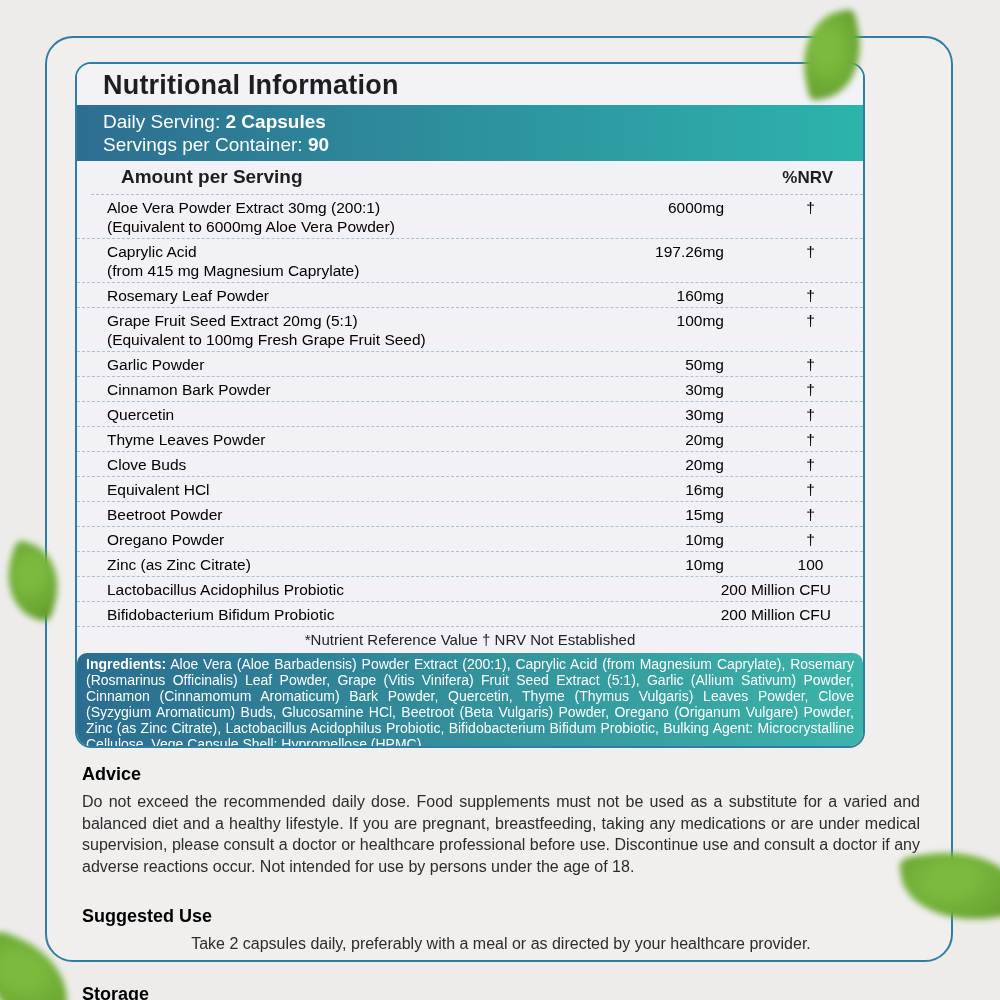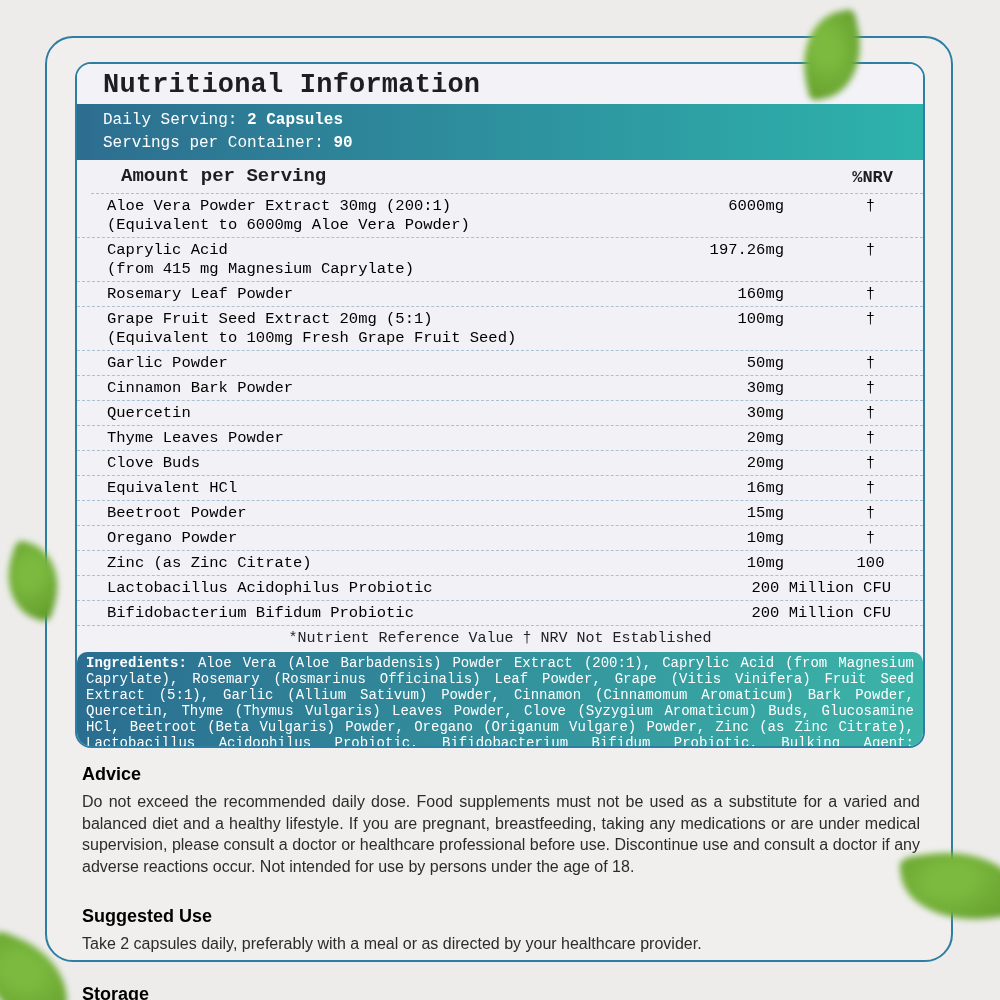--- a/index.html
+++ b/index.html
@@ -6,30 +6,30 @@
   body {
     width:1000px; height:1000px; position:relative; overflow:hidden;
     background:#edecEB; font-family:"Liberation Sans", sans-serif;
   }
   .outer-frame {
     position:absolute; left:45px; top:36px; width:908px; height:926px;
     border:2px solid #2e7ea3; border-radius:28px; background:#f0efee;
     box-sizing:border-box;
   }
   .label-panel {
-    position:absolute; left:75px; top:62px; width:850px; height:686px;
+    position:absolute; left:75px; top:62px; width:790px; height:686px;
     border:2px solid #2e7ea3; border-radius:16px; background:#f2f1f6;
-    box-sizing:border-box; overflow:hidden; z-index:2;font-family:Liberation Mono, monospace;
+    box-sizing:border-box; overflow:hidden; z-index:2;
   }
   .title-row { padding:6px 26px 4px; background:#f3f2f7; }
   .title { font-size:27px; font-weight:bold; color:#1e1e22; letter-spacing:0.2px; }
   .serving-bar {
     height:56px; box-sizing:border-box; padding:5px 26px;
     background:linear-gradient(90deg,#2d6e90,#2db3ac);
-    color:#ffffff; font-size:16px; line-height:23px;
+    color:#ffffff; font-size:19px; line-height:23px;
   }
   .serving-bar b { font-weight:bold; }
   .table-header {
     display:flex; align-items:flex-end; padding:5px 30px 6px;
     border-bottom:1px dashed #a9c2d3; color:#1e1e22;margin-left:14px;
   }
   .th-amount { flex:1; font-size:19px; font-weight:bold; }
   .th-nrv { font-size:17px; font-weight:bold; }
   .trow {
     display:flex; align-items:flex-start; padding:3px 30px 2px;
@@ -44,21 +44,21 @@
   .footnote { text-align:center; font-size:15px; color:#222226; padding:4px 0 5px; }
   .ingredients {
     min-height:103px; box-sizing:border-box; padding:4px 9px;
     background:linear-gradient(90deg,#2a6d90,#3cb4a8);
     border-radius:10px; color:#ffffff; font-size:14px; line-height:15.9px;
     text-align:justify;
   }
   .ingredients b { font-weight:bold; }
   .bottom-sections { position:absolute; left:82px; top:754px; width:838px; color:#2c2c2c; z-index:2; }
   .sec-h { font-size:18px; font-weight:bold; color:#000000; margin:10px 0 6px; }
-  .sec-p { font-size:16px; line-height:21.5px; margin:0 0 13px; }
+  .sec-p { font-size:16px; line-height:21.5px; margin:0 0 13px;text-align:center; }
   .sec-p.justify { text-align:justify; }
   .sec-gap { height:6px; }
   .leaf {
     position:absolute; z-index:5; filter:blur(3px);
     background:radial-gradient(ellipse at 42% 40%, #7cba3f 20%, #649f2c 85%);
   }
   .leaf-1 { left:801px; top:14px;  width:62px;  height:82px; border-radius:75% 10% 75% 10%; transform:rotate(-12deg); }
   .leaf-2 { left:5px;   top:546px; width:56px;  height:70px; border-radius:12% 75% 12% 75%; transform:rotate(18deg); }
   .leaf-3 { left:903px; top:850px; width:115px; height:72px; border-radius:12% 75% 12% 75%; transform:rotate(-8deg); }
   .leaf-4 { left:-22px; top:944px; width:96px;  height:74px; border-radius:12% 75% 12% 75%; transform:rotate(22deg); }

